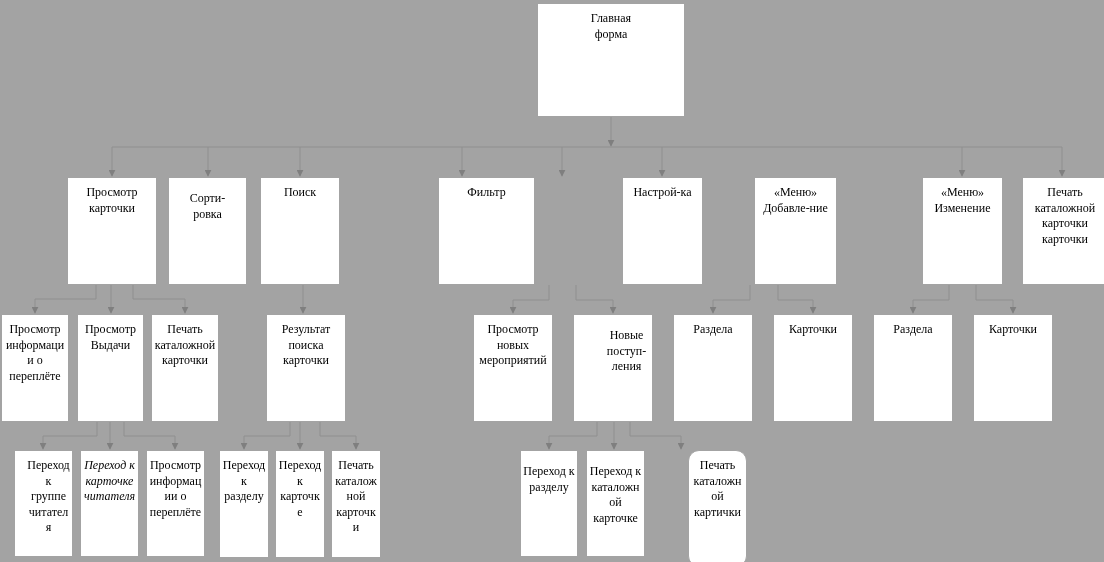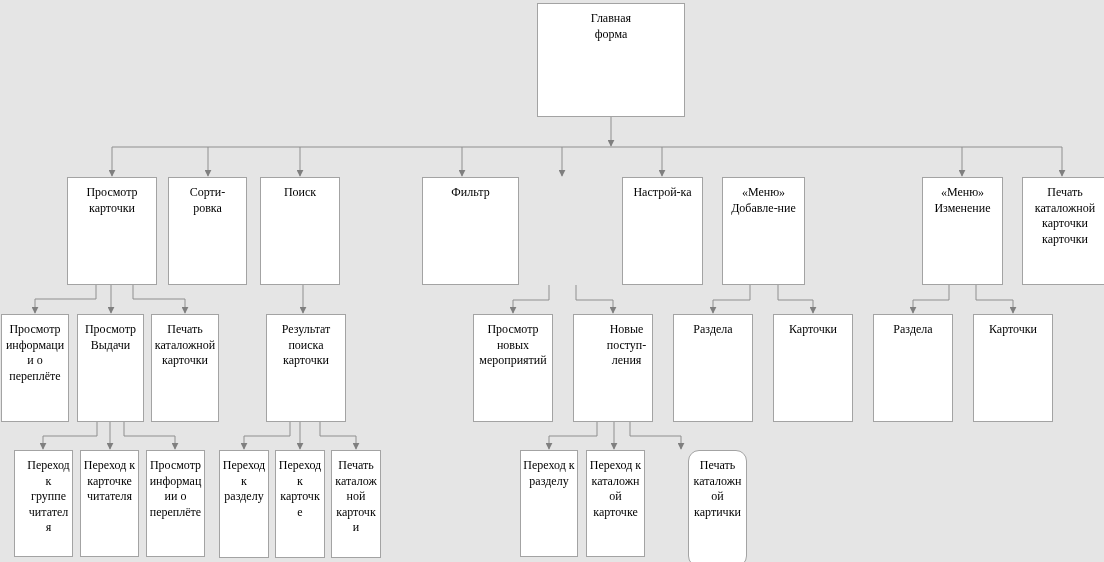--- a/index.html
+++ b/index.html
@@ -1,19 +1,19 @@
 <!DOCTYPE html>
 <html><head>
 <meta charset="utf-8">
 <style>
   html,body{margin:0;padding:0;background:#ffffff;}
   .stage{
     position:relative;
     width:1104px;height:562px;
-    background:#e5e5e5;
+    background:#a3a3a3;
     font-family:"Liberation Serif","DejaVu Serif",serif;
     overflow:hidden;
   }
   .connectors{position:absolute;left:0;top:0;width:1104px;height:562px;}
   .node{
     position:absolute;
     box-sizing:border-box;
     background:#ffffff;
     border:1px solid #a3a3a3;
     text-align:center;
@@ -21,21 +21,21 @@
     font-size:12px;
     line-height:1.3;
     padding-top:7px;
   }
   .node .lbl{
     display:block;
     margin:0 auto;
     padding:0 2px;
     overflow-wrap:anywhere;
   }
-  .node .lbl.narrow{max-width:52px;}
+  .node .lbl.narrow{max-width:52px;margin-top:6px;}
   .node .lbl.mainw{max-width:62px;}
 </style>
 </head>
 <body>
 
 <div class="stage">
 
   <svg class="connectors" viewBox="0 0 1104 562" xmlns="http://www.w3.org/2000/svg">
     <defs>
       <marker id="arw" viewBox="0 0 10 10" refX="9" refY="5" markerWidth="7" markerHeight="7" orient="auto">
@@ -87,27 +87,27 @@
 
   <div class="node" style="left:67px;top:177px;width:90px;height:108px;">
     <span class="lbl">Просмотр карточки</span>
   </div>
   <div class="node" style="left:168px;top:177px;width:79px;height:108px;">
     <span class="lbl narrow">Сорти-ровка</span>
   </div>
   <div class="node" style="left:260px;top:177px;width:80px;height:108px;">
     <span class="lbl">Поиск</span>
   </div>
-  <div class="node" style="left:422px;top:177px;width:97px;height:108px;">
+  <div class="node" style="left:438px;top:177px;width:97px;height:108px;">
     <span class="lbl">Фильтр</span>
   </div>
   <div class="node" style="left:622px;top:177px;width:81px;height:108px;">
     <span class="lbl">Настрой-ка</span>
   </div>
-  <div class="node" style="left:722px;top:177px;width:83px;height:108px;">
+  <div class="node" style="left:754px;top:177px;width:83px;height:108px;">
     <span class="lbl">«Меню» Добавле-ние</span>
   </div>
   <div class="node" style="left:922px;top:177px;width:81px;height:108px;">
     <span class="lbl">«Меню» Изменение</span>
   </div>
   <div class="node" style="left:1022px;top:177px;width:86px;height:108px;">
     <span class="lbl">Печать каталожной карточки карточки</span>
   </div>
 
   <div class="node" style="left:1px;top:314px;width:68px;height:108px;">
@@ -137,21 +137,21 @@
   <div class="node" style="left:873px;top:314px;width:80px;height:108px;">
     <span class="lbl">Раздела</span>
   </div>
   <div class="node" style="left:973px;top:314px;width:80px;height:108px;">
     <span class="lbl">Карточки</span>
   </div>
 
   <div class="node" style="left:14px;top:450px;width:59px;height:107px;padding-left:10px;">
     <span class="lbl">Переход к группе читателя</span>
   </div>
-  <div class="node" style="left:80px;top:450px;width:59px;height:107px;">
+  <div class="node" style="left:80px;top:450px;width:59px;height:107px;font-style:italic;">
     <span class="lbl">Переход к карточке читателя</span>
   </div>
   <div class="node" style="left:146px;top:450px;width:59px;height:107px;">
     <span class="lbl">Просмотр информации о переплёте</span>
   </div>
   <div class="node" style="left:219px;top:450px;width:50px;height:108px;">
     <span class="lbl">Переход к разделу</span>
   </div>
   <div class="node" style="left:275px;top:450px;width:50px;height:108px;">
     <span class="lbl">Переход к карточке</span>

